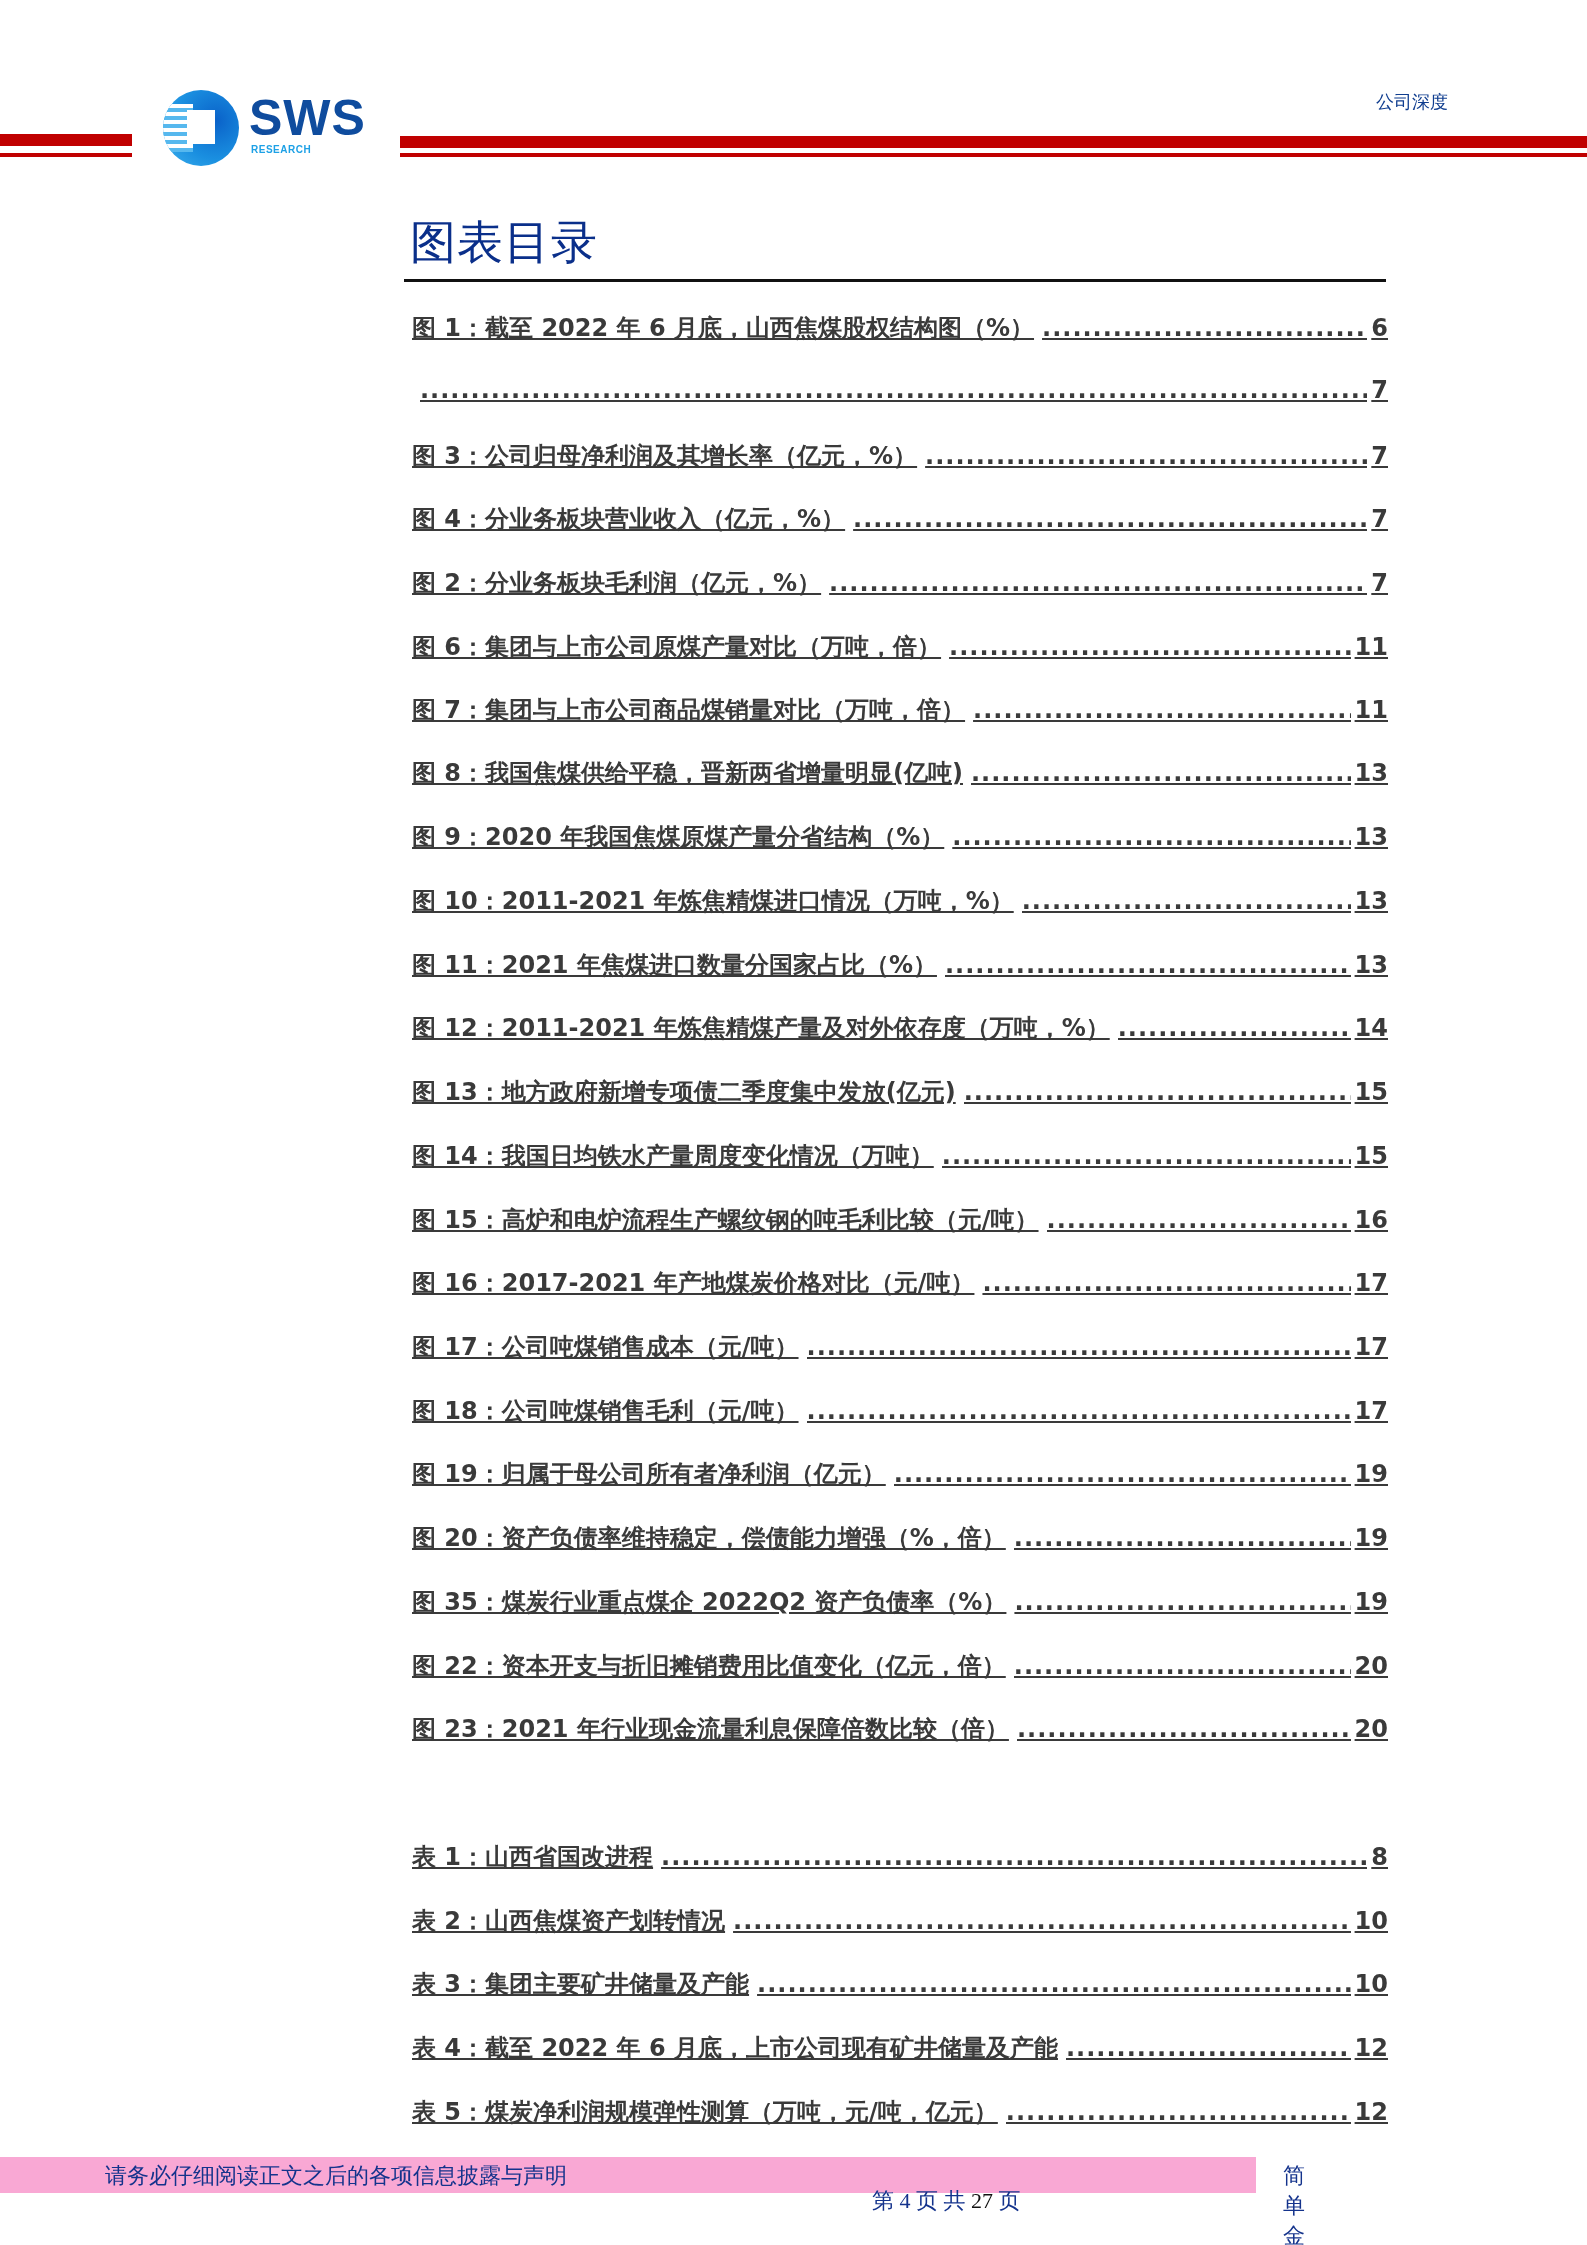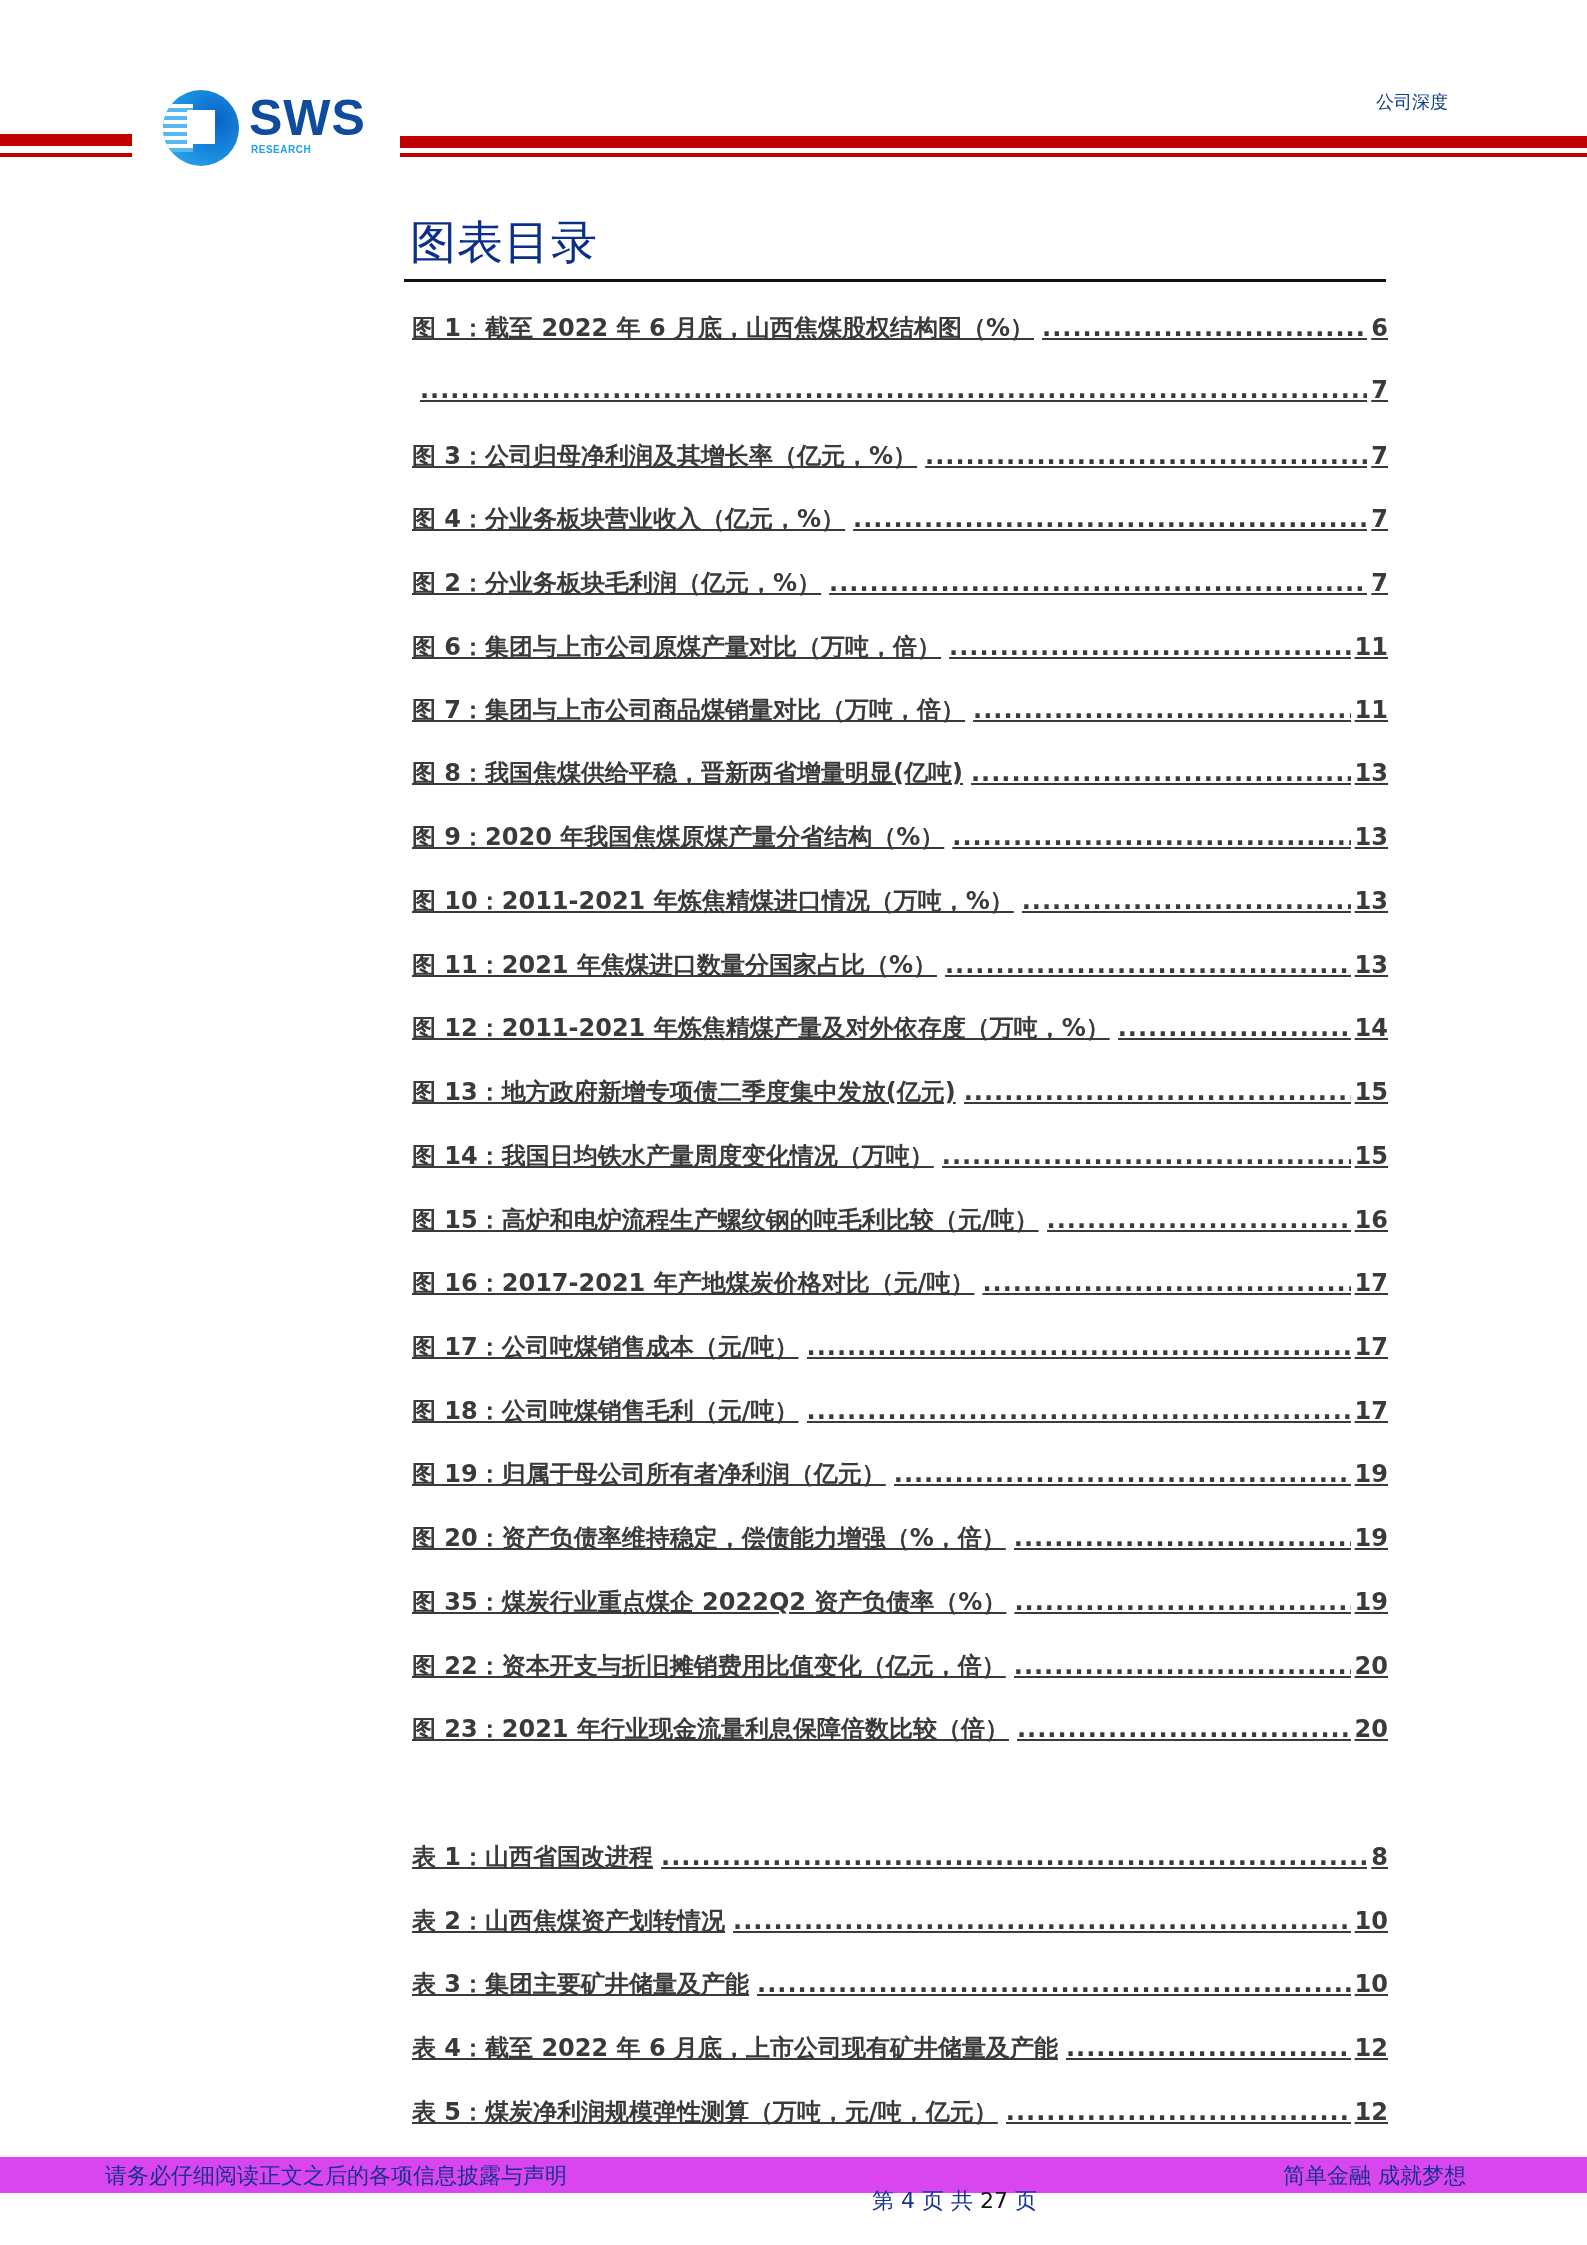--- a/index.html
+++ b/index.html
@@ -54,21 +54,21 @@
     flex: 1 1 auto; overflow: hidden; margin: 0 4px 0 8px; color: #3a3a3a; font-weight: 700;
     letter-spacing: 1px;
   }
   .toc-dots::before {
     content: "................................................................................................................................................................................................";
   }
   .toc-page { flex: 0 0 auto; }
 
   
   .footer {
-    position: absolute; left: 0; top: 2157px; width: 1587px; height: 36px; background: #d946ef;
+    position: absolute; left: 0; top: 2157px; width: 1256px; height: 36px; background: #f9a8d4; font-family: Liberation Serif, serif;
   }
   .footer-disclaimer { position: absolute; left: 105px; top: 4px; font-size: 22px; color: #14338c; }
   .footer-page { position: absolute; left: 872px; top: 4px; font-size: 22px; color: #14338c; margin-top: 25px; }
   .footer-page .total { color: #111111; }
   .footer-slogan { position: absolute; left: 1283px; top: 4px; font-size: 22px; color: #14338c; }
 </style>
 </head>
 <body>
 
 <div class="hdr-bar-left-thick"></div>

